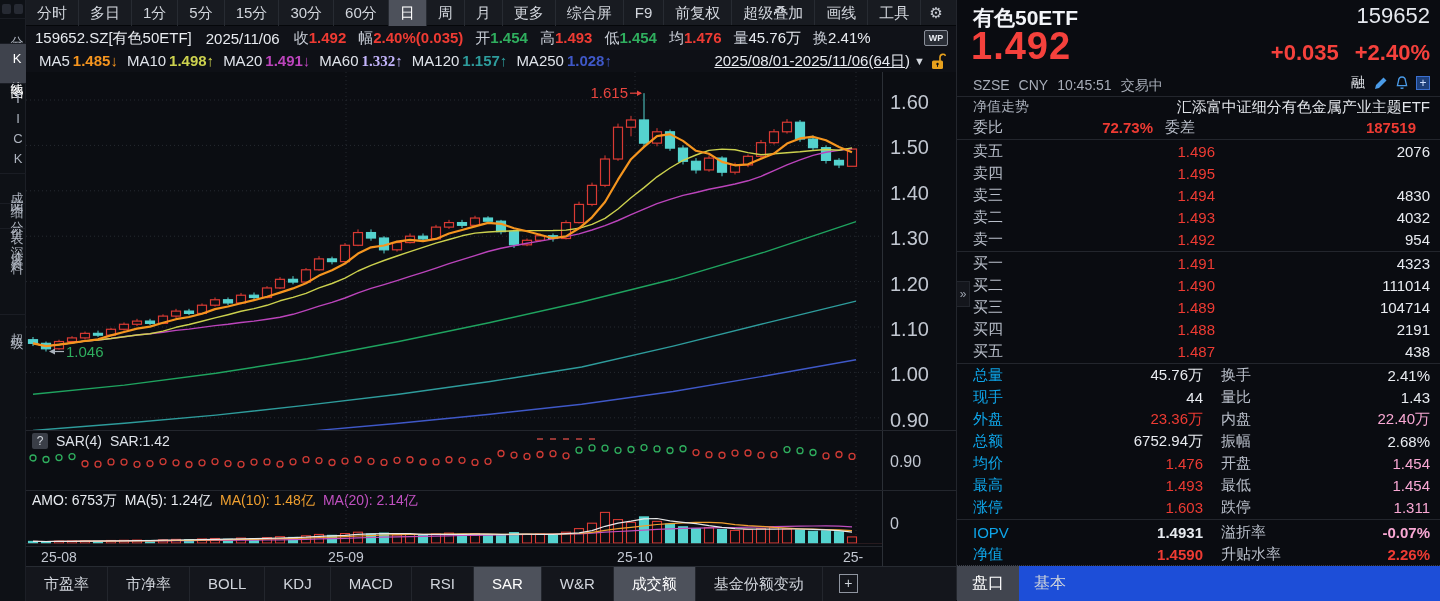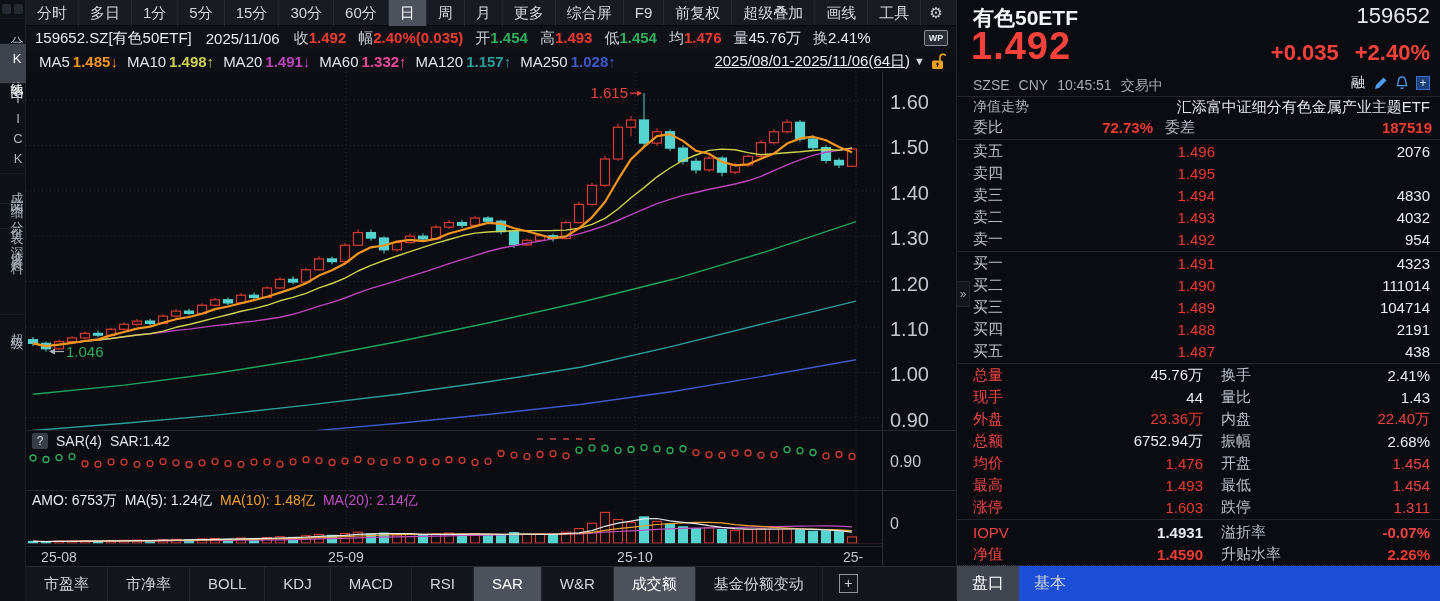--- a/index.html
+++ b/index.html
@@ -68,35 +68,35 @@
   .rp-exch { position:absolute; top:77px; left:16px; font-size:14px; color:#a7adb8; display:flex; gap:9px; }
   .rp-icons { position:absolute; top:74px; right:10px; display:flex; gap:7px; align-items:center; }
   .rp-rong { color:#e4e7ec; font-size:14px; margin-right:2px; }
   .icbtn { cursor:pointer; display:block; }
   .plusbox { width:14px; height:14px; background:#1d3f7a; border:1px solid #3a6fd0; color:#cfe0ff; font-size:12px; line-height:12px; text-align:center; cursor:pointer; }
   .rp-line { position:absolute; left:0; right:0; border-top:1px solid #23262d; }
   .rp-line.dotted { border-top:1px dotted #3a3e46; }
   .rp-fund { position:absolute; top:97px; left:16px; right:10px; height:20px; display:flex; align-items:center; font-size:14px; }
   .rp-fund .fl { color:#a7adb8; }
   .rp-fund .fn { margin-left:auto; color:#e2e5ea; font-size:15px; }
-  .rp-weibi { position:absolute; top:117px; left:16px; right:8px; height:21px; display:flex; align-items:center; font-size:15px; }
+  .rp-weibi { position:absolute; top:117px; left:16px; right:24px; height:21px; display:flex; align-items:center; font-size:15px; }
   .rp-weibi .wl { color:#b9bfca; }
   .rp-weibi .wv { width:150px; text-align:right; color:#ee3b33; font-weight:600; }
   .rp-weibi .wl2 { margin-left:12px; color:#b9bfca; }
   .rp-weibi .wv2 { flex:1; text-align:right; color:#ee3b33; font-weight:600; }
   .ob-row { height:22px; display:flex; align-items:center; padding:0 10px 0 16px; font-size:15px; cursor:pointer; }
   .ob-l { width:52px; color:#b9bfca; }
   .ob-p { width:190px; text-align:right; color:#ee3b33; }
   .ob-v { flex:1; text-align:right; color:#e8ebf0; }
   .st-row { height:22px; display:flex; align-items:center; padding:0 10px 0 16px; font-size:15px; }
-  .st-l { width:54px; color:#ef4444; }
+  .st-l { width:54px; color:#0ea5e9; }
   .st-v { width:176px; text-align:right; }
   .st-l2 { width:96px; padding-left:18px; color:#b9bfca; }
   .st-v2 { flex:1; text-align:right; }
-  .c-w { color:#e8ebf0; } .c-r { color:#ee3b33; } .c-g { color:#ef4444; }
+  .c-w { color:#e8ebf0; } .c-r { color:#ee3b33; } .c-g { color:#f9a8d4; }
   #iopv .st-v, #iopv .st-v2 { font-weight:600; }
   .rp-tabs { position:absolute; top:566px; left:0; right:0; height:35px; background:#1d4ed8; display:flex; }
   .rptab { min-width:62px; padding:0 8px; text-align:center; line-height:34px; color:#cfd4db; font-size:16px; cursor:pointer; }
   .rptab.sel { background:#41454f; color:#fff; }
   .collapse { position:absolute; left:0; top:281px; width:13px; height:26px; background:#14161c; border:1px solid #23262d; border-left:none; color:#9aa0ab; line-height:24px; text-align:center; font-size:12px; cursor:pointer; }
 </style>
 </head>
 <body>
 
 <div class="app">
@@ -159,21 +159,21 @@
           <span class="qf"><span class="ql">换</span><span class="qv white">2.41%</span></span>
         </span>
       <span class="wp">WP</span>
     </div>
 
     <div class="row3">
       <span id="ma-legend" style="display:flex;">
           <span><span class="mal">MA5</span><span class="mav" style="color: rgb(245, 149, 31);">1.485↓</span></span>
           <span><span class="mal">MA10</span><span class="mav" style="color: rgb(204, 209, 78);">1.498↑</span></span>
           <span><span class="mal">MA20</span><span class="mav" style="color: rgb(187, 68, 187);">1.491↓</span></span>
-          <span><span class="mal">MA60</span><span class="mav" style="color: #ec4899;">1.332↑</span></span>
+          <span><span class="mal">MA60</span><span class="mav" style="color: #c4b5fd; font-family: Liberation Serif, serif;">1.332↑</span></span>
           <span><span class="mal">MA120</span><span class="mav" style="color: rgb(46, 156, 156);">1.157↑</span></span>
           <span><span class="mal">MA250</span><span class="mav" style="color: rgb(63, 88, 200);">1.028↑</span></span>
         </span>
       <span class="spacer"></span>
       <span class="drange">
         <u>2025/08/01-2025/11/06(64日)</u>
         <i class="dd">▼</i>
       </span>
       <svg class="lock" width="15" height="17" viewBox="0 0 15 17">
         <path d="M9 8V4.2a3 3 0 0 1 5.6-1.4" fill="none" stroke="#e8a11d" stroke-width="1.6"></path>

